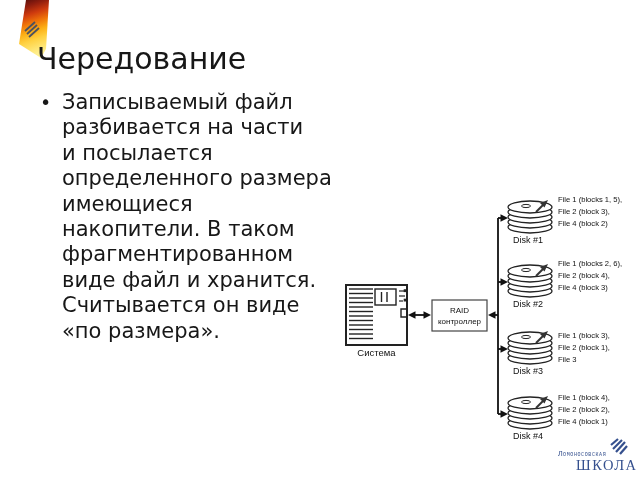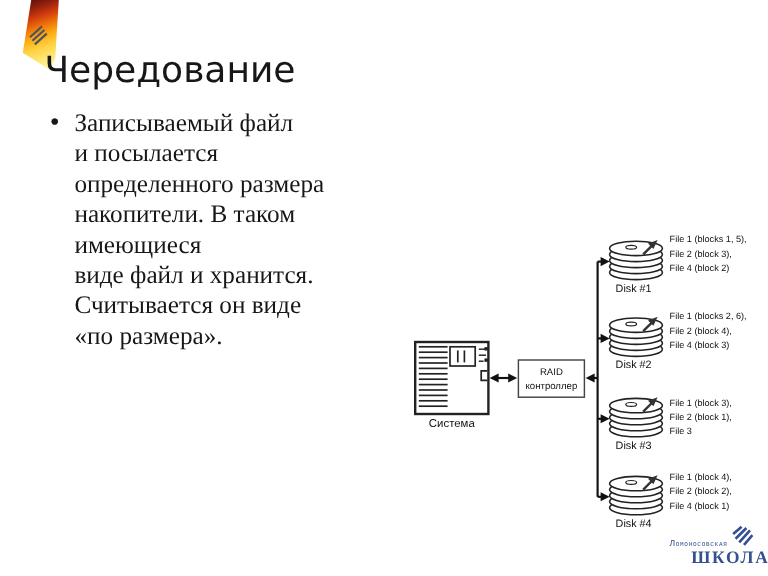--- a/index.html
+++ b/index.html
@@ -10,34 +10,34 @@
   .title{
     position:absolute;left:37px;top:41px;font-size:30px;color:#171717;
     letter-spacing:0px;white-space:nowrap;
   }
   .bullet-block{position:absolute;left:40px;top:90px;display:flex;}
   .bullet-marker{
     width:22px;font-size:19px;color:#171717;line-height:25.4px;flex:0 0 22px;
   }
   .bullet-lines{display:flex;flex-direction:column;}
   .bullet-line{
-    font-size:21px;line-height:25.4px;color:#171717;white-space:nowrap;font-family:Liberation Serif, serif;
+    font-size:21px;line-height:25.4px;color:#171717;white-space:nowrap;
   }
   .diagram-svg{position:absolute;left:335px;top:183px;}
   .diagram-svg text{font-family:"Liberation Sans","DejaVu Sans",sans-serif;fill:#111;}
   .ribbon-svg{position:absolute;left:16px;top:0px;}
   .school-logo{position:absolute;left:552px;top:433px;width:88px;height:46px;}
   .school-line1{
     position:absolute;left:6px;top:17px;font-family:Liberation Mono, monospace;
     font-size:7.5px;color:#35508e;letter-spacing:0.6px;font-variant:small-caps;
     white-space:nowrap;
   }
   .school-line2{
     position:absolute;left:24px;top:24px;font-family:"Liberation Serif",serif;
-    font-size:14.5px;font-weight:bold;color:#35508e;letter-spacing:1.5px;
+    font-size:14.5px;font-weight:normal;color:#35508e;letter-spacing:1.5px;
     white-space:nowrap;
   }
   .school-diamond{position:absolute;left:56px;top:2px;}
 </style>
 </head>
 <body>
 
 <div class="slide">
 
   <svg class="ribbon-svg" width="36" height="60" viewBox="0 0 36 60">
@@ -60,24 +60,26 @@
       <line x1="13" y1="37" x2="23" y2="28"></line>
     </g>
   </svg>
 
   <div class="title">Чередование</div>
 
   <div class="bullet-block">
     <div class="bullet-marker">•</div>
     <div class="bullet-lines">
       <div class="bullet-line">Записываемый файл</div>
+      <div class="bullet-line">разбивается на части</div>
       <div class="bullet-line">и посылается</div>
       <div class="bullet-line">определенного размера</div>
+      <div class="bullet-line">имеющиеся</div>
       <div class="bullet-line">накопители. В таком</div>
-      <div class="bullet-line">имеющиеся</div>
+      <div class="bullet-line">фрагментированном</div>
       <div class="bullet-line">виде файл и хранится.</div>
       <div class="bullet-line">Считывается он виде</div>
       <div class="bullet-line">«по размера».</div>
     </div>
   </div>
 
   <svg class="diagram-svg" width="305" height="262" viewBox="0 0 305 262">
 
     <g stroke="#222" fill="none">
       <rect x="11" y="102" width="61" height="60" fill="#fff" stroke-width="2"></rect>

